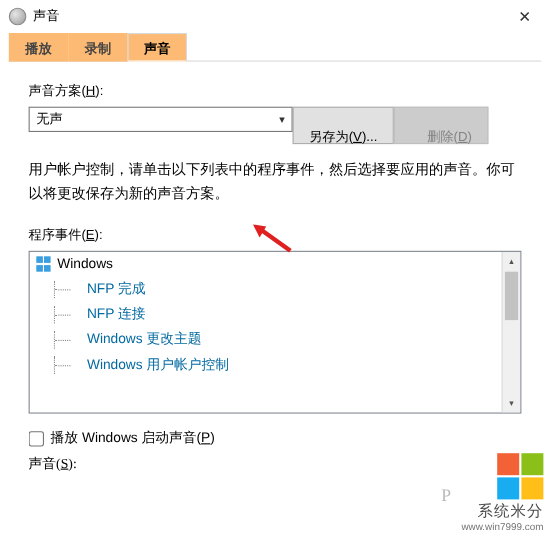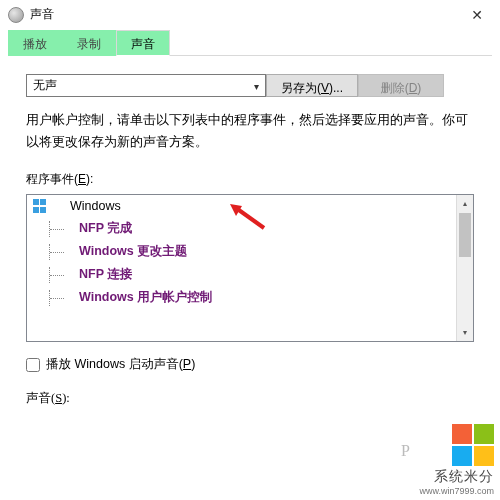--- a/index.html
+++ b/index.html
@@ -49,26 +49,27 @@
     }
     .tabs::after {
       content: "";
       position: absolute;
       left: 8px; right: 8px; bottom: 0;
       border-bottom: 1px solid #d9d9d9;
     }
     .tab {
       padding: 5px 14px 4px;
       border: 1px solid transparent;
-      background: #86efac;
+      background: #fdba74;
       color: #444;
       font-size: 12px;
       cursor: pointer;
       position: relative;
       z-index: 1;
+      font-weight: bold;
     }
     .tab.active {
       border: 1px solid #d9d9d9;
       border-bottom: 1px solid #fff;
       color: #000;
     }
 
     .tab-panel {
       padding: 18px 26px 0 26px;
     }
@@ -102,29 +103,29 @@
     .combo .chev {
       position: absolute;
       right: 6px;
       top: 50%;
       transform: translateY(-50%);
       color: #333;
       font-size: 10px;
     }
     .btn {
       height: 23px;
-      padding: 3px 14px;
+      padding: 16px 14px;
       border: 1px solid #adadad;
       background: #e1e1e1;
       font-size: 12px;
       line-height: 21px;
       color: #000;
       cursor: pointer;
       min-width: 86px;
-      text-align: center;
+      text-align: right;
     }
     .btn .ul { text-decoration: underline; }
     .btn.disabled {
       background: #ccc;
       color: #848484;
       border-color: #bfbfbf;
       cursor: default;
     }
 
     
@@ -141,41 +142,40 @@
       border: 1px solid #828790;
       height: 148px;
       overflow: hidden;
       background: #fff;
       position: relative;
       margin-bottom: 14px;
     }
     .tree-root {
       display: flex;
       align-items: center;
-      gap: 23px;
+      gap: 5px;
       padding: 4px 6px;
       font-size: 12.5px;
     }
     .win-icon {
       display: inline-flex;
       width: 14px; height: 14px;
       flex-wrap: wrap;
       gap: 1px;
     }
     .win-icon span {
       width: 6px; height: 6px;
       background: #3a9fe0;
     }
     .tree-child {
       display: flex;
       align-items: center;
       padding: 3px 0 3px 22px;
       font-size: 12.5px;
-      color: #701a75;
-      font-weight: bold;
+      color: #0369a1;
     }
     .tree-branch {
       display: inline-block;
       width: 22px;
       border-left: 1px dotted #888;
       position: relative;
       height: 16px;
       margin-right: 8px;
     }
     .tree-branch::before {
@@ -207,33 +207,33 @@
       top: 18px;
       height: 44px;
       background: #c2c2c2;
     }
 
     .check-row {
       display: flex;
       align-items: center;
       gap: 6px;
       font-size: 12.5px;
-      margin-bottom: 17px;
+      margin-bottom: 6px;
     }
     .check-row input { width: 14px; height: 14px; }
     .bottom-label {
       font-size: 12.5px;
       font-family: Liberation Serif, serif;
     }
 
     
     .watermark {
       position: absolute;
       right: 6px;
-      bottom: 4px;
+      bottom: 16px;
       text-align: right;
       opacity: 0.9;
     }
     .ms-grid {
       display: inline-grid;
       grid-template-columns: 20px 20px;
       grid-template-rows: 20px 20px;
       gap: 2px;
       margin-bottom: 2px;
     }
@@ -269,20 +269,21 @@
 </div>
 
 <div class="tabs">
   <div class="tab">播放</div>
   <div class="tab">录制</div>
   <div class="tab active">声音</div>
 </div>
 
 <div class="tab-panel">
 
+  <div class="label">声音方案(<span style="text-decoration:underline">H</span>):</div>
 
   <div class="row">
     <div class="combo">
       <span>无声</span>
       <span class="chev">▾</span>
     </div>
     <div class="btn">另存为(<span class="ul">V</span>)...</div>
     <div class="btn disabled">删除(<span style="text-decoration:underline">D</span>)</div>
   </div>
 
@@ -299,25 +300,25 @@
           <span></span>
         </span>
       <span>Windows</span>
     </div>
     <div class="tree-child">
         <span class="tree-branch"></span>
         <span>NFP 完成</span>
       </div>
     <div class="tree-child">
         <span class="tree-branch"></span>
-        <span>Windows 更改主题</span>
+        <span>NFP 连接</span>
       </div>
     <div class="tree-child">
         <span class="tree-branch"></span>
-        <span>NFP 连接</span>
+        <span>Windows 更改主题</span>
       </div>
     <div class="tree-child">
         <span class="tree-branch"></span>
         <span>Windows 用户帐户控制</span>
       </div>
     <div class="scrollbar">
       <div class="arrowbtn">▴</div>
       <div class="thumb"></div>
       <div class="arrowbtn" style="position:absolute;bottom:0;left:0;right:0;">▾</div>
     </div>

